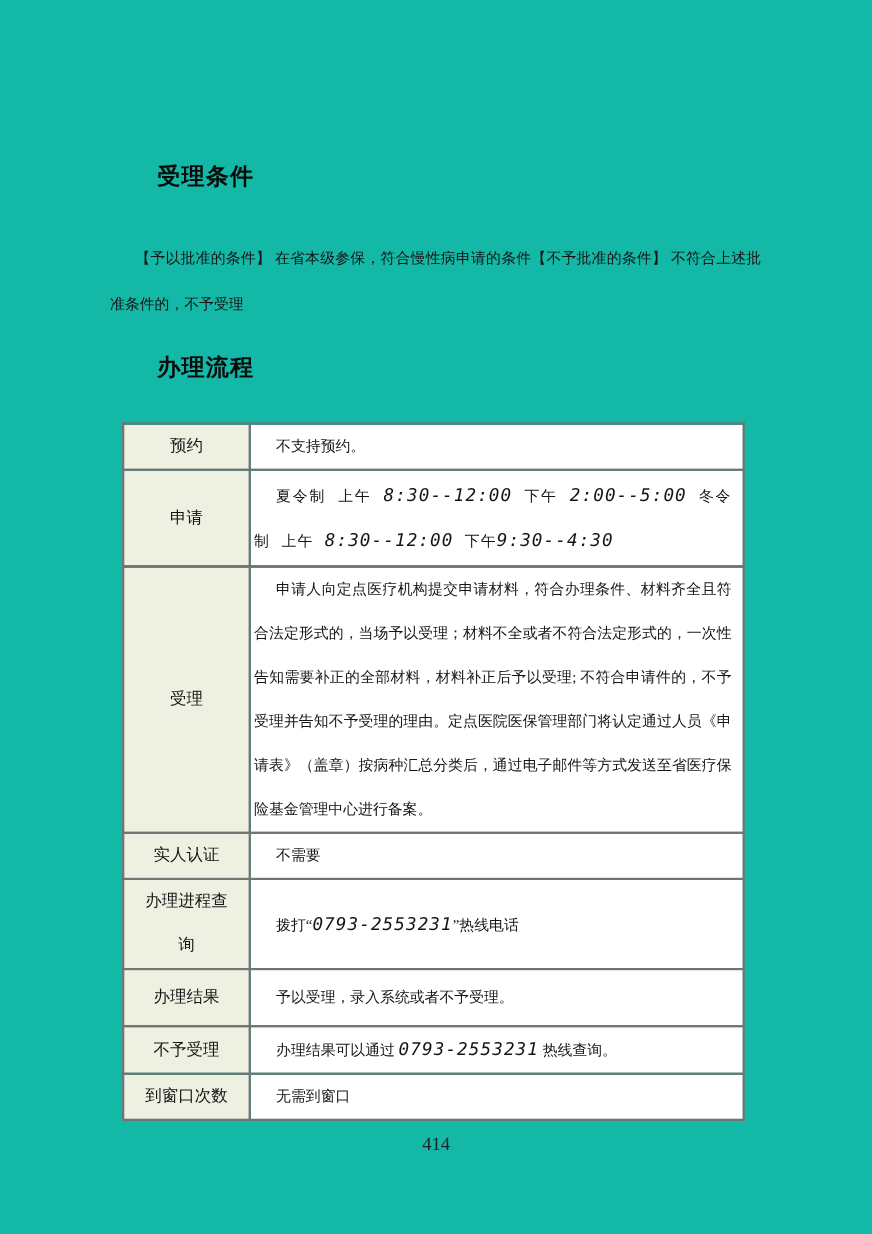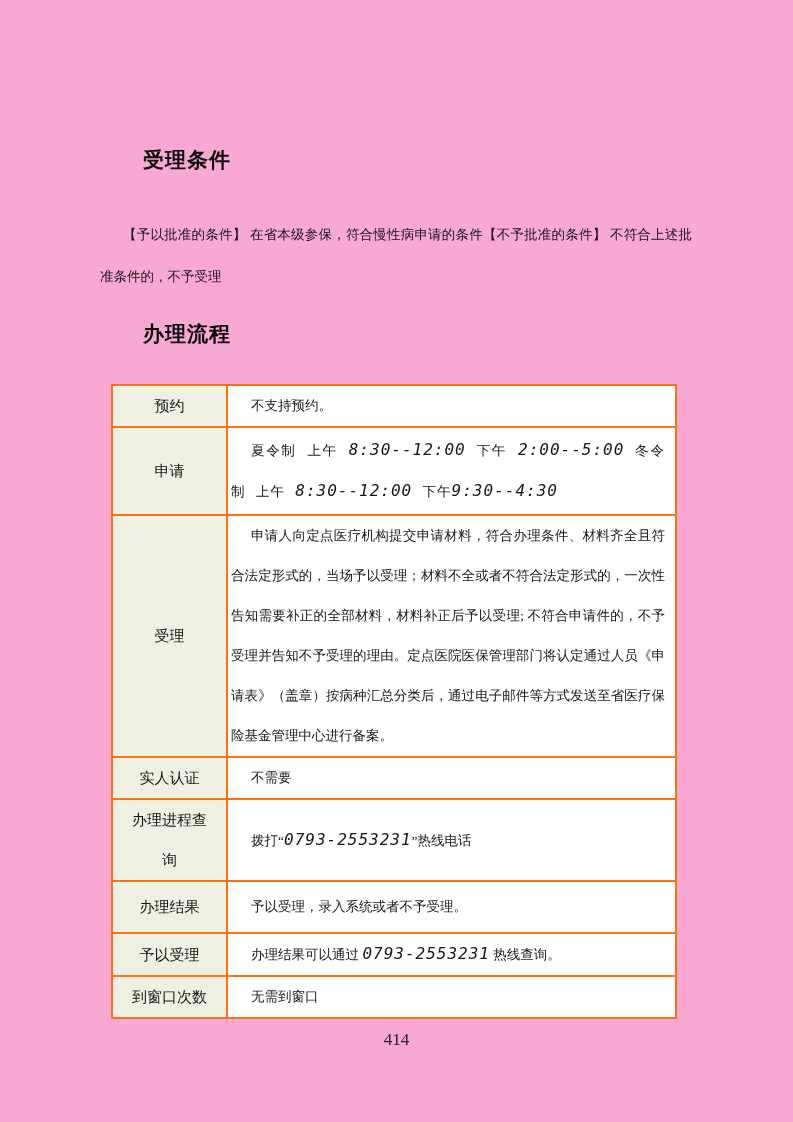--- a/index.html
+++ b/index.html
@@ -1,21 +1,21 @@
 <!DOCTYPE html>
 <html><head>
 <meta charset="utf-8">
 <style>
   html,body{margin:0;padding:0;}
   body{
     width:793px;height:1122px;background:#ffffff;
     font-family:"Liberation Serif","DejaVu Serif",serif;
     color:#151515;position:relative;overflow:hidden;
   }
-  .page{position:absolute;inset:0;background:#f9a8d4;}
+  .page{position:absolute;inset:0;background:#14b8a6;}
 
   .heading{
     position:absolute;left:143px;margin:0;
     font-size:21px;font-weight:700;letter-spacing:1px;
     font-family:"Liberation Sans","DejaVu Sans",sans-serif;
     color:#0a0a0a;
   }
   #heading-1{top:146px;}
   #heading-2{top:320px;}
 
@@ -23,21 +23,21 @@
     position:absolute;left:100px;top:200px;width:592px;
     font-size:13.5px;line-height:42px;
     text-indent:23px;text-align:justify;
   }
 
   table.doc-table{
     position:absolute;left:111px;top:384px;width:566px;
     border-collapse:collapse;table-layout:fixed;
     border:2px solid #000;
   }
-  .doc-table td{border:2px solid #f97316;overflow:hidden;}
+  .doc-table td{border:2px solid #737373;overflow:hidden;}
   .label-cell{
     background:#eef0e2;text-align:center;vertical-align:middle;
     font-size:15px;line-height:40px;padding:0 14px;
   }
   .content-cell{
     font-size:13.5px;line-height:40px;vertical-align:middle;
     text-align:justify;padding:0 10px 0 3px;text-indent:20px;
     background:#ffffff;
   }
   .num{
@@ -90,21 +90,21 @@
       </tr>
       <tr class="h80">
         <td class="label-cell">办理进程查询</td>
         <td class="content-cell">拨打“<span class="num">0793-2553231</span>”热线电话</td>
       </tr>
       <tr class="h46">
         <td class="label-cell">办理结果</td>
         <td class="content-cell">予以受理，录入系统或者不予受理。</td>
       </tr>
       <tr class="h40">
-        <td class="label-cell">予以受理</td>
+        <td class="label-cell">不予受理</td>
         <td class="content-cell">办理结果可以通过 <span class="num">0793-2553231</span> 热线查询。</td>
       </tr>
       <tr class="h42">
         <td class="label-cell">到窗口次数</td>
         <td class="content-cell">无需到窗口</td>
       </tr>
     </tbody>
   </table>
 
   <div class="footer">414</div>

